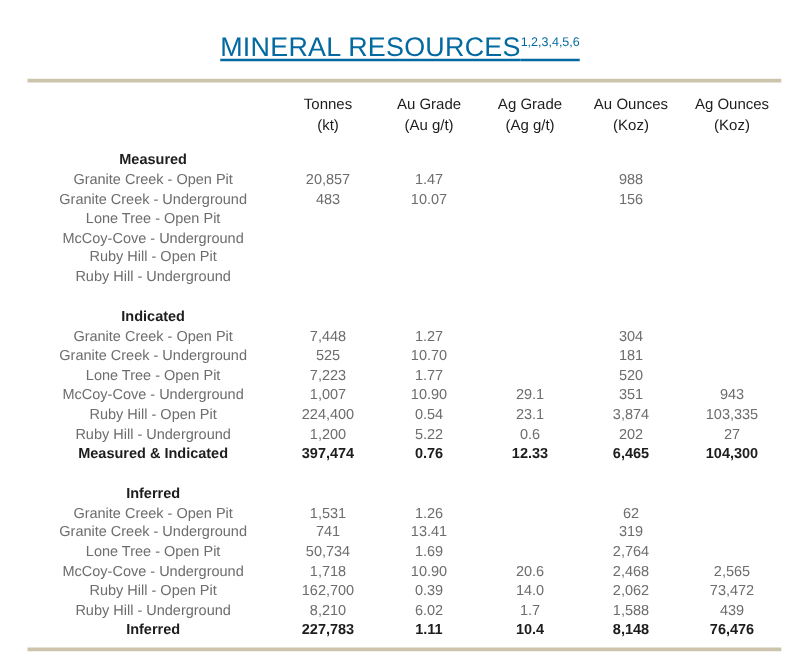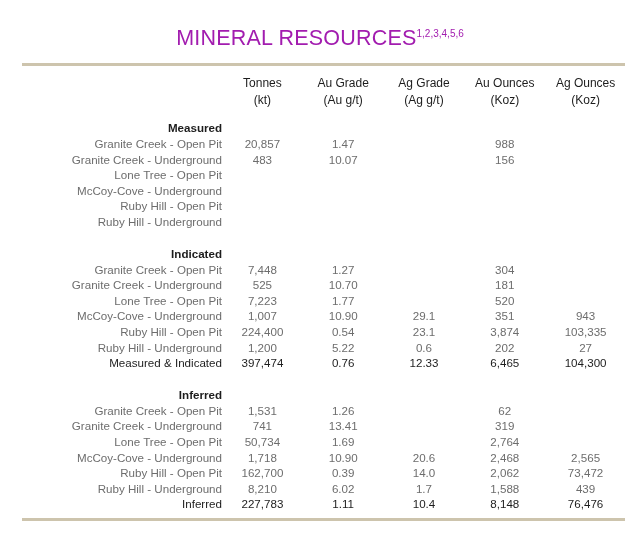--- a/index.html
+++ b/index.html
@@ -25,22 +25,23 @@
   .title-block {
     text-align: center;
     padding-top: 26px;
     padding-bottom: 0;
   }
   .title {
     display: inline-block;
     font-size: 21.5px;
     font-weight: 400;
     letter-spacing: 0.2px;
-    color: #a21caf;
+    color: #0369a1;
     white-space: nowrap;
+    text-decoration: underline;
   }
   .title sup {
     font-size: 10px;
     letter-spacing: 0;
     vertical-align: super;
     line-height: 0;
   }
 
   
   .rule {
@@ -76,33 +77,33 @@
 
   tbody td {
     padding: 0;
     height: 15.6px;
     line-height: 15.6px;
     text-align: center;
     color: #6d6d6d;
     white-space: nowrap;
   }
   tbody td.name {
-    text-align: right;
+    text-align: center;
     padding-left: 1px;
   }
 
   tr.section td {
     color: #1d1d1d;
     font-weight: bold;
     height: 17px;
     line-height: 17px;
   }
   tr.total td {
     color: #1d1d1d;
-    font-weight: normal;
+    font-weight: bold;
     margin-top: 36px;
   }
   tr.spacer td {
     height: 15px;
     line-height: 15px;
   }
 </style>
 </head>
 <body>
 

